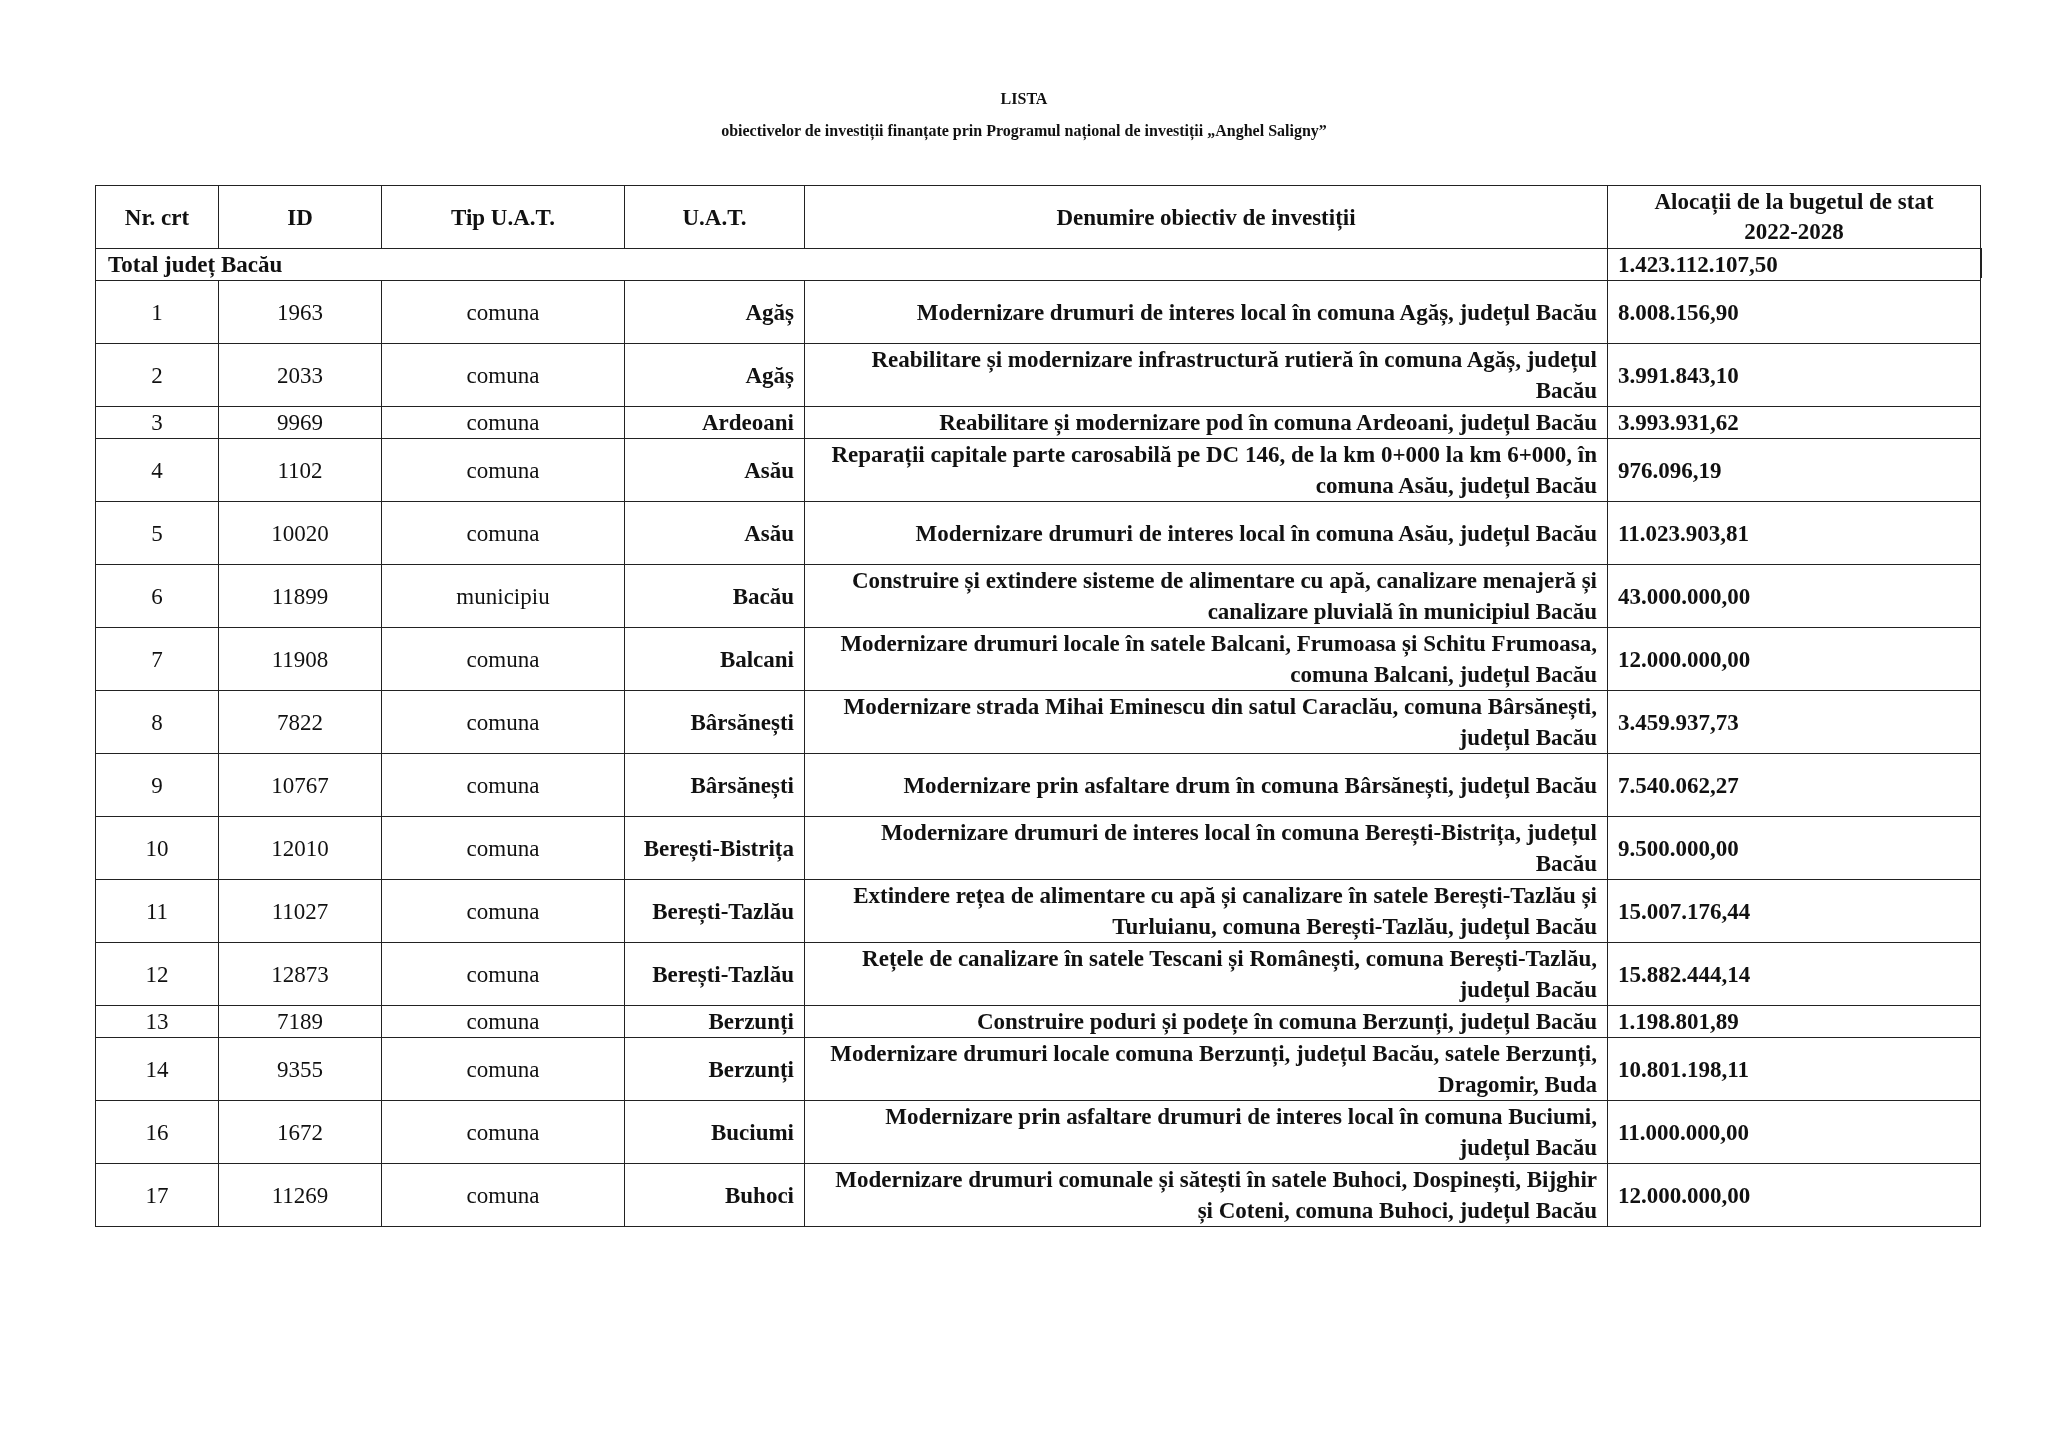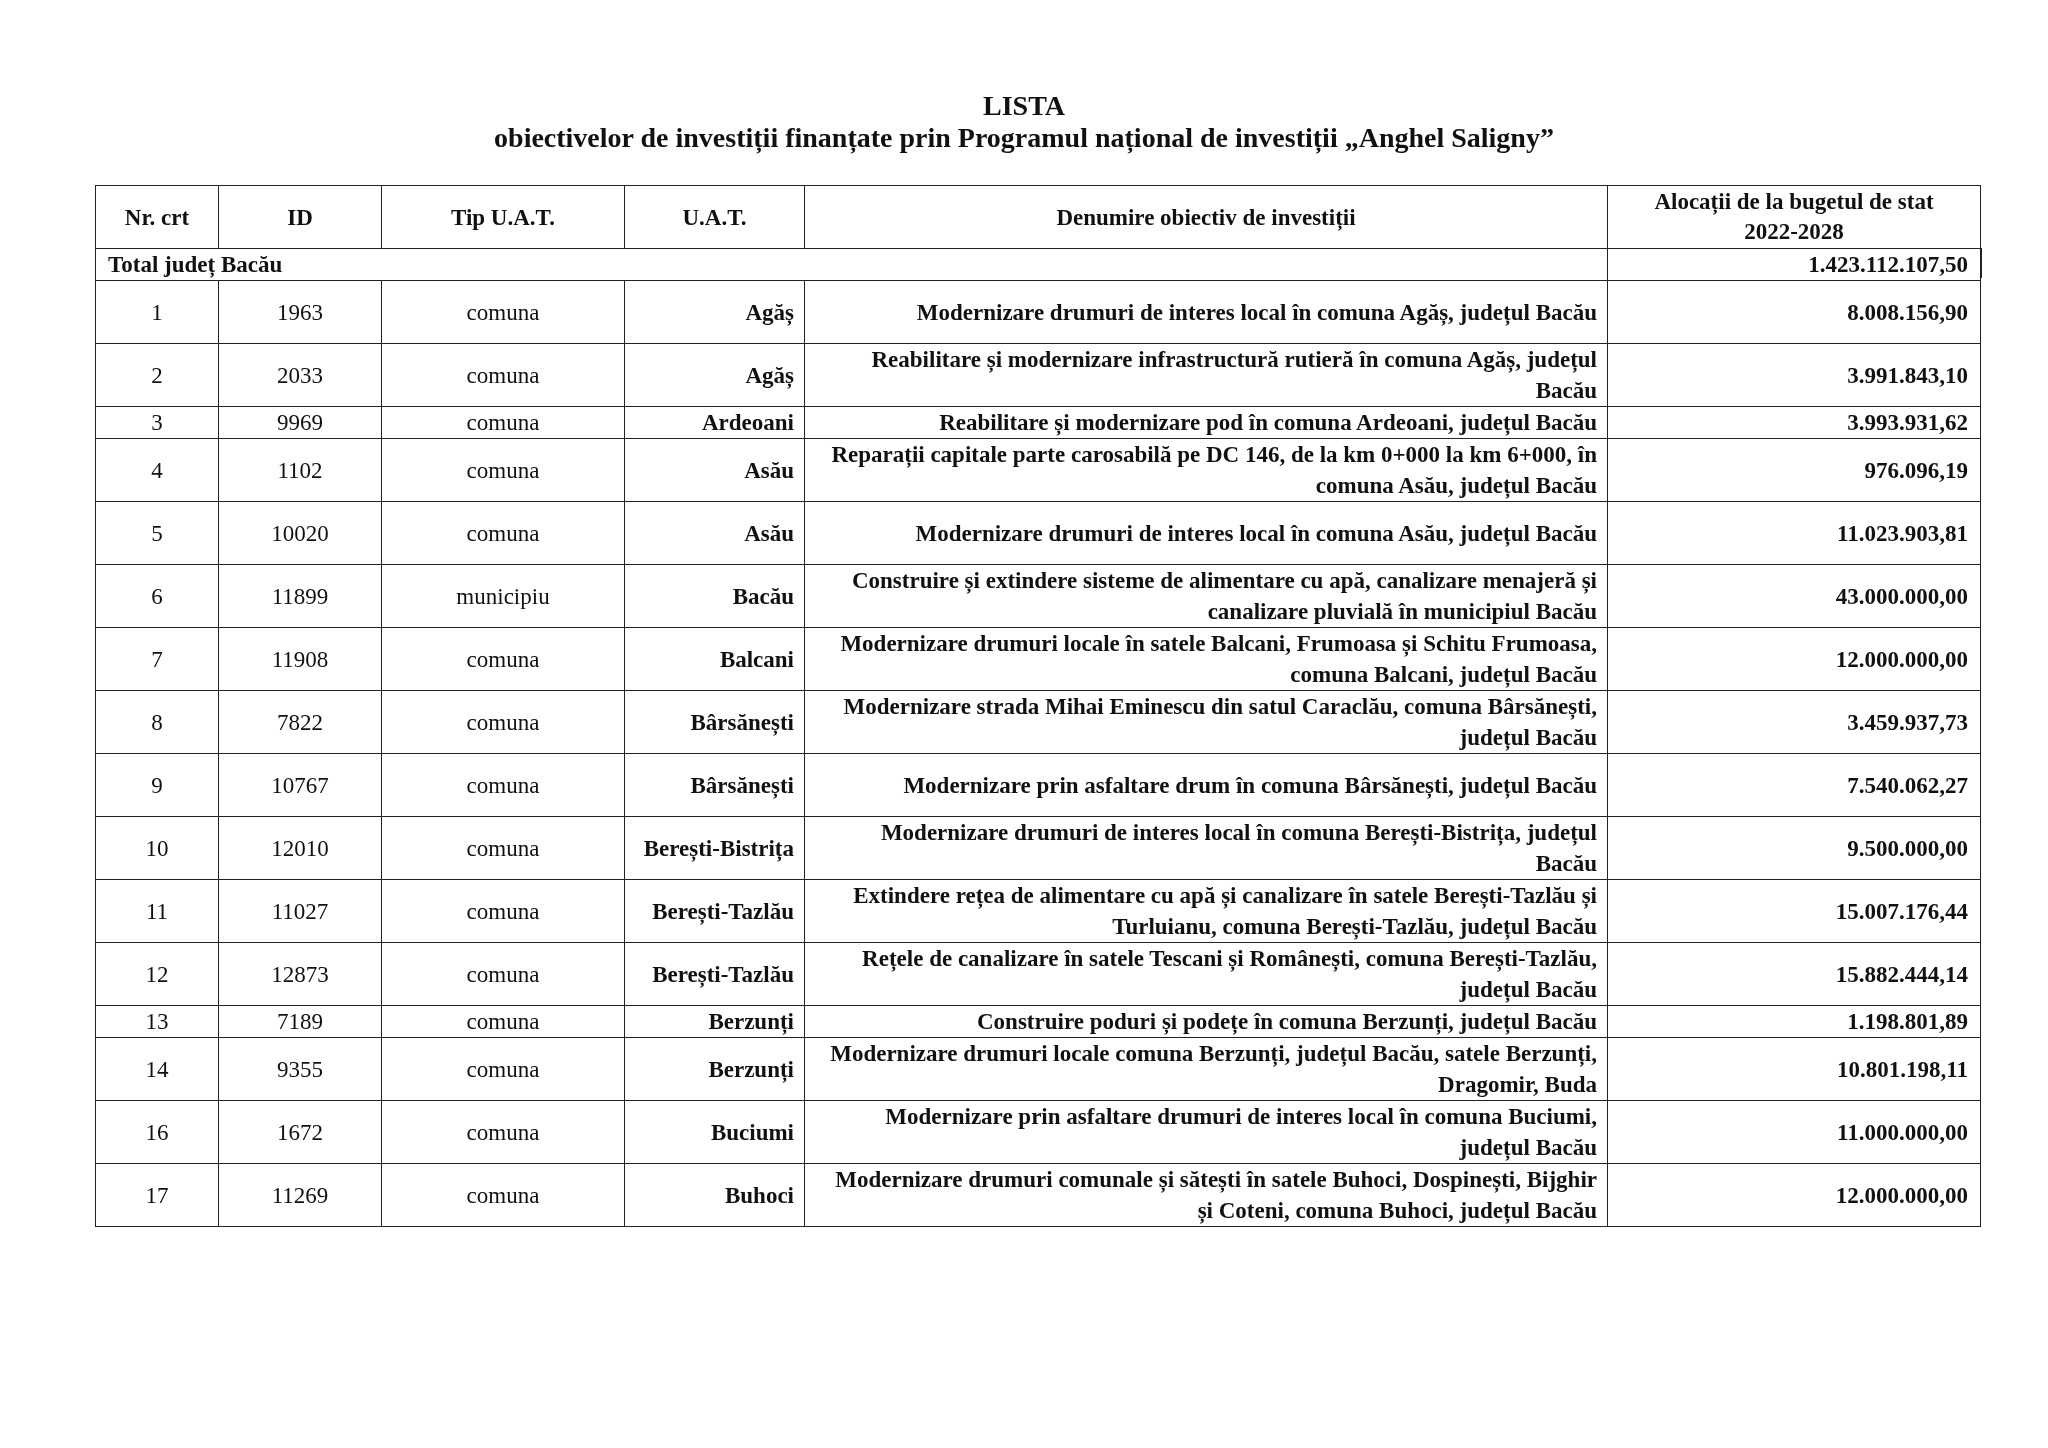--- a/index.html
+++ b/index.html
@@ -1,27 +1,27 @@
 <!DOCTYPE html>
 <html><head>
 <meta charset="utf-8">
 <style>
   html, body { margin: 0; padding: 0; background: #ffffff; }
   body { width: 2048px; height: 1448px; position: relative; overflow: hidden;
          font-family: "Liberation Serif", "DejaVu Serif", serif; color: #111; }
-  .title { position: absolute; left: 0; width: 2048px; text-align: center; font-weight: bold; font-size: 28px; }
+  .title { position: absolute; left: 0; width: 2048px; text-align: center; font-weight: bold; font-size: 16px; }
   .title.l1 { top: 90px; }
   .title.l2 { top: 122px; }
   table { position: absolute; left: 95px; top: 185px; border-collapse: collapse; table-layout: fixed; width: 1885px; }
   td, th { border: 1.5px solid #222; padding: 0 10px; font-size: 23px; line-height: 31px; vertical-align: middle; }
   th { font-weight: bold; text-align: center; height: 62px; }
   th.alloc { line-height: 30px; }
   td.c { text-align: center; font-weight: normal; }
   td.b { font-weight: bold; text-align: right; }
-  td.r { font-weight: bold; text-align: right; padding-right: 12px; }
+  td.r { font-weight: bold; padding-right: 12px; }
   tr.total td { height: 30px; border-bottom: 1.5px solid #222; }
   tr.total td.label { border-right: none; text-align: left; padding-left: 12px; font-weight: bold; margin-left: 28px; }
   tr.total td.gap { border-left: none; border-right: 1.5px solid #222; }
   tr.dbl td { height: 62px; }
   tr.sgl td { height: 30px; }
   .stray { position: absolute; left: 1980px; top: 248px; width: 1.5px; height: 30px; background: #222; }
 </style>
 </head>
 <body>
 

